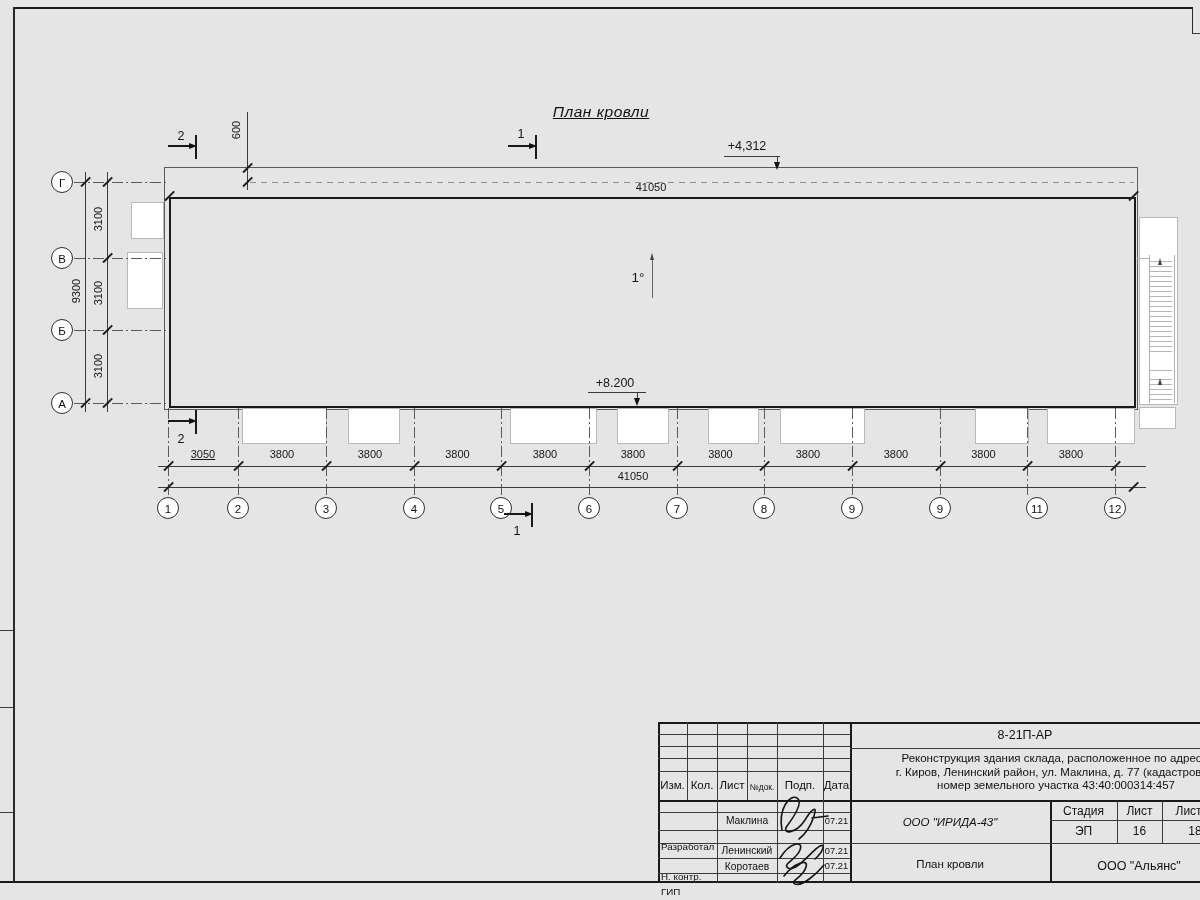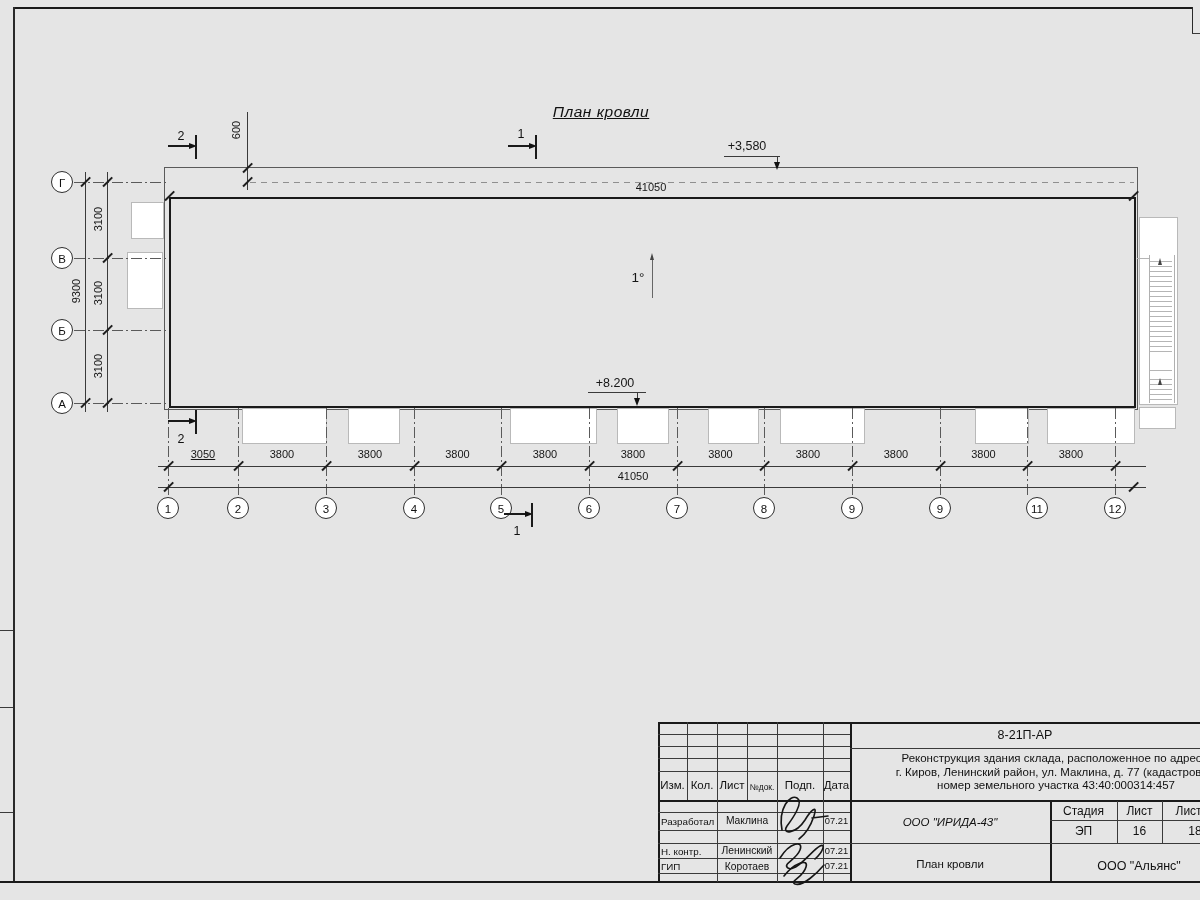--- a/index.html
+++ b/index.html
@@ -20,21 +20,21 @@
   .dashdot-v{position:absolute;width:1px;background:repeating-linear-gradient(to bottom,#5a5a5a 0 11px,transparent 11px 14px,#5a5a5a 14px 16px,transparent 16px 19px);}
   .dash-h{position:absolute;height:1px;background:repeating-linear-gradient(to right,#8f8f8f 0 6px,transparent 6px 11px);}
   .arr-r{position:absolute;width:0;height:0;border-left:8px solid #111;border-top:3px solid transparent;border-bottom:3px solid transparent;}
   .arr-d{position:absolute;width:0;height:0;border-top:8px solid #111;border-left:3px solid transparent;border-right:3px solid transparent;}
   .arr-u{position:absolute;width:0;height:0;border-bottom:7px solid #444;border-left:2.6px solid transparent;border-right:2.6px solid transparent;}
   .sectlabel{position:absolute;font-size:12.5px;text-align:center;width:24px;}
   #plan-title{position:absolute;left:521px;top:103px;width:160px;text-align:center;
       font-size:15.5px;font-style:italic;text-decoration:underline;letter-spacing:.5px;}
   
   .tb-cell{position:absolute;text-align:center;white-space:nowrap;overflow:visible;}
-  .tb-l{text-align:left;}
+  .tb-l{text-align:left;margin-top:25px;}
 </style>
 </head>
 <body>
 
 <div id="page">
 
   <div class="hl thick" style="left:13px;top:7px;width:1179px;height:2px;"></div>
   <div class="vl" style="left:13px;top:7px;height:875px;width:1.6px;background:#2a2a2a;"></div>
   <div class="hl thick" style="left:0;top:881px;width:1200px;height:2px;"></div>
   <div class="vl" style="left:1192px;top:7px;height:26px;width:1.4px;background:#2a2a2a;"></div>
@@ -178,21 +178,21 @@
       <div class="arr-r" style="left: 189px; top: 418px;"></div>
       <div class="vl thick" style="left: 195px; top: 410px; width: 2px; height: 24px;"></div>
       <div class="sectlabel" style="left: 509px; top: 127px;">1</div>
       <div class="hl thick" style="left: 508px; top: 145.2px; width: 21px; height: 1.6px;"></div>
       <div class="arr-r" style="left: 529px; top: 143px;"></div>
       <div class="vl thick" style="left: 535px; top: 135px; width: 2px; height: 24px;"></div>
       <div class="sectlabel" style="left: 505px; top: 524px;">1</div>
       <div class="hl thick" style="left: 504px; top: 513.2px; width: 21px; height: 1.6px;"></div>
       <div class="arr-r" style="left: 525px; top: 511px;"></div>
       <div class="vl thick" style="left: 531px; top: 503px; width: 2px; height: 24px;"></div>
-      <div class="dimtext" style="left: 702px; top: 139px; width: 90px; font-size: 12.5px;">+3,580</div>
+      <div class="dimtext" style="left: 702px; top: 139px; width: 90px; font-size: 12.5px;">+4,312</div>
       <div class="hl" style="left: 724px; top: 156px; width: 56px;"></div>
       <div class="vl" style="left: 777px; top: 156px; height: 6px;"></div>
       <div class="arr-d" style="left: 774px; top: 162px;"></div>
       <div class="dimtext" style="left: 570px; top: 376px; width: 90px; font-size: 12.5px;">+8.200</div>
       <div class="hl" style="left: 588px; top: 392px; width: 58px;"></div>
       <div class="vl" style="left: 637px; top: 392px; height: 6px;"></div>
       <div class="arr-d" style="left: 634px; top: 398px;"></div>
       <div class="dimtext" style="left: 593px; top: 270px; width: 90px; font-size: 13.5px;">1°</div>
       <div class="vl" style="left: 652px; top: 260px; height: 38px; background: rgb(102, 102, 102);"></div>
       <div class="arr-u" style="left: 649.5px; top: 253px;"></div>

